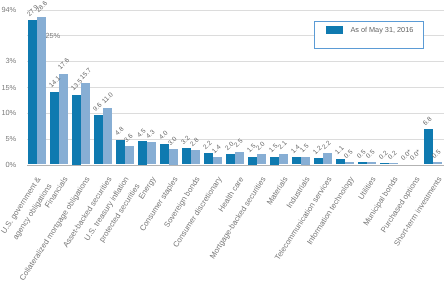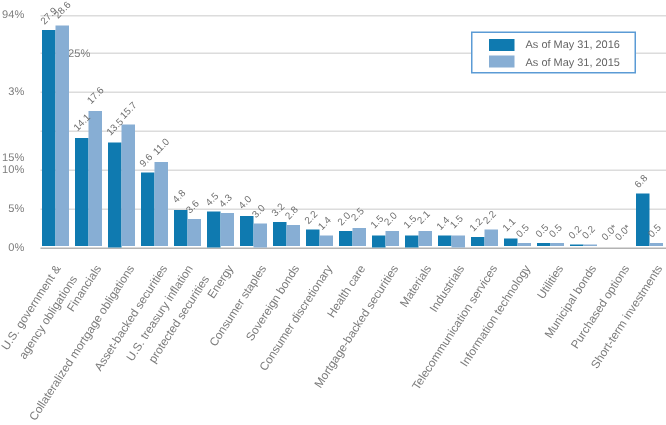--- a/index.html
+++ b/index.html
@@ -26,21 +26,21 @@
 
 <div id="page">
   <div class="plot" id="plot">
       <div class="axisline" style="left: 26.6px; width: 417.4px; top: 165px;"></div>
       <div class="ytick" style="left: 0px; width: 16.2px; top: 160.8px;">0%</div>
       <div class="gridline" style="left: 26.6px; width: 417.4px; top: 139px;"></div>
       <div class="ytick" style="left: 0px; width: 16.2px; top: 134.967px;">5%</div>
       <div class="gridline" style="left: 26.6px; width: 417.4px; top: 113px;"></div>
       <div class="ytick" style="left: 0px; width: 16.2px; top: 109.133px;">10%</div>
       <div class="gridline" style="left: 26.6px; width: 417.4px; top: 87px;"></div>
-      <div class="ytick" style="left: 0px; width: 16.2px; top: 101px;">15%</div>
+      <div class="ytick" style="left: 0px; width: 16.2px; top: 84px;">15%</div>
       <div class="gridline" style="left: 26.6px; width: 417.4px; top: 61px;"></div>
       <div class="ytick" style="left: 0px; width: 16.2px; top: 57.4667px;">3%</div>
       <div class="gridline" style="left: 26.6px; width: 417.4px; top: 35px;"></div>
       <div class="ytick" style="left: 0px; width: 16.2px; top: 31.6333px; padding-left: 44px;">25%</div>
       <div class="gridline" style="left: 26.6px; width: 417.4px; top: 10px;"></div>
       <div class="ytick" style="left: 0px; width: 16.2px; top: 5.8px;">94%</div>
       <div class="bar" style="left: 28px; width: 9px; height: 144.15px; top: 20.35px; background: rgb(15, 122, 176);"></div>
       <div class="vlabel" style="left: 31.2px; top: 10.95px;">27.9</div>
       <div class="bar" style="left: 37px; width: 9px; height: 147.767px; top: 16.7333px; background: rgb(135, 174, 212);"></div>
       <div class="vlabel" style="left: 40.2px; top: 7.33333px;">28.6</div>
@@ -136,18 +136,14 @@
       <div class="vlabel" style="left: 426.84px; top: 119.967px;">6.8</div>
       <div class="bar" style="left: 432.64px; width: 9px; height: 2.58333px; top: 161.917px; background: rgb(135, 174, 212);"></div>
       <div class="vlabel" style="left: 435.84px; top: 152.517px;">0.5</div>
       <div class="xlabel" style="left: 235.55px; width: 200px; top: 175.3px;">Short-term investments</div>
     </div>
   <div class="legend" id="legend" style="left: 314.2px; top: 21.3px; width: 110.1px; height: 27.7px; border-color: rgb(91, 155, 213);">
       <div class="legend-row" style="left: 10.6px; top: 3px;">
         <span class="legend-swatch" style="width: 17.1px; height: 8px; background: rgb(15, 122, 176);"></span>
         <span class="legend-text">As of May 31, 2016</span>
       </div>
-      <div class="legend-row" style="left: 10.6px; top: 14.6px;">
-        <span class="legend-swatch" style="width: 17.1px; height: 8px; background: rgb(135, 174, 212);"></span>
-        <span class="legend-text">As of May 31, 2015</span>
-      </div>
     </div>
 </div>
 
 </body></html>

